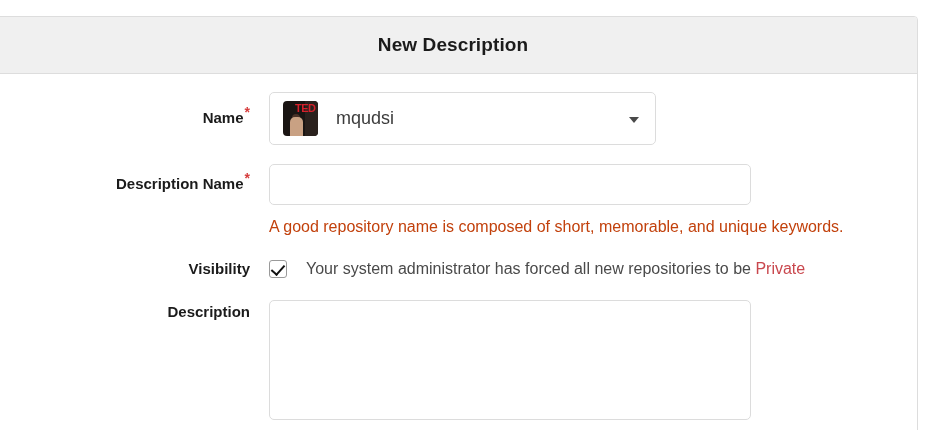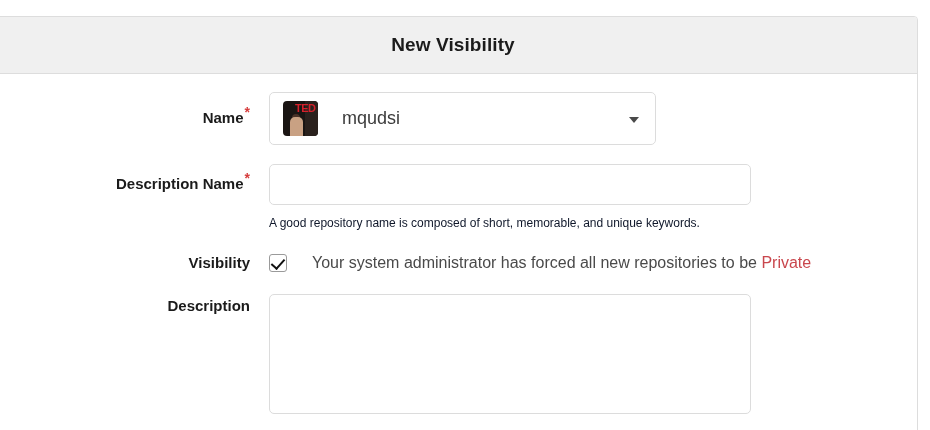--- a/index.html
+++ b/index.html
@@ -146,21 +146,21 @@
   }
   .avatar .bg-right {
     position: absolute;
     right: 0;
     top: 0;
     width: 13px;
     height: 100%;
     background: #2a211d;
   }
   .owner-name {
-    margin-left: 24px;
+    margin-left: 18px;
     font-size: 18px;
     color: #3b3b3b;
   }
   .caret-down {
     position: absolute;
     right: 16px;
     top: 50%;
     margin-top: -2px;
     width: 0;
     height: 0;
@@ -181,22 +181,22 @@
     padding: 0 10px;
     color: #333;
     font-family: "Liberation Sans", sans-serif;
     outline: none;
     display: block;
   }
   .text-input::placeholder { color: #a8a8a8; }
 
   .help-text {
     width: 600px;
-    font-size: 12px;
-    color: #0f172a;
+    font-size: 16px;
+    color: #c2410c;
     line-height: 1.45;
   }
 
   
   .vis-line {
     display: flex;
     align-items: center;
     height: 24px;
   }
   .checkbox {
@@ -214,21 +214,21 @@
     position: absolute;
     left: 4px;
     top: 1px;
     width: 6px;
     height: 11px;
     border: solid #111111;
     border-width: 0 2.5px 2.5px 0;
     transform: rotate(42deg);
   }
   .vis-text {
-    margin-left: 25px;
+    margin-left: 19px;
     font-size: 16px;
     color: #4a4a4a;
     white-space: nowrap;
   }
   .vis-private {
     color: #c9474d;
   }
 
   
   .desc-area {
@@ -246,21 +246,21 @@
     outline: none;
     display: block;
   }
 </style>
 </head>
 <body>
 
 <div class="panel">
 
   <div class="panel-header">
-    <div class="panel-title">New Visibility</div>
+    <div class="panel-title">New Description</div>
   </div>
 
   <div class="panel-body">
 
     <div class="form-row row-owner">
       <div class="field-label label-owner">
         <span>Name</span><span class="req-star">*</span>
       </div>
       <div class="field-area">
         <div class="owner-select">

